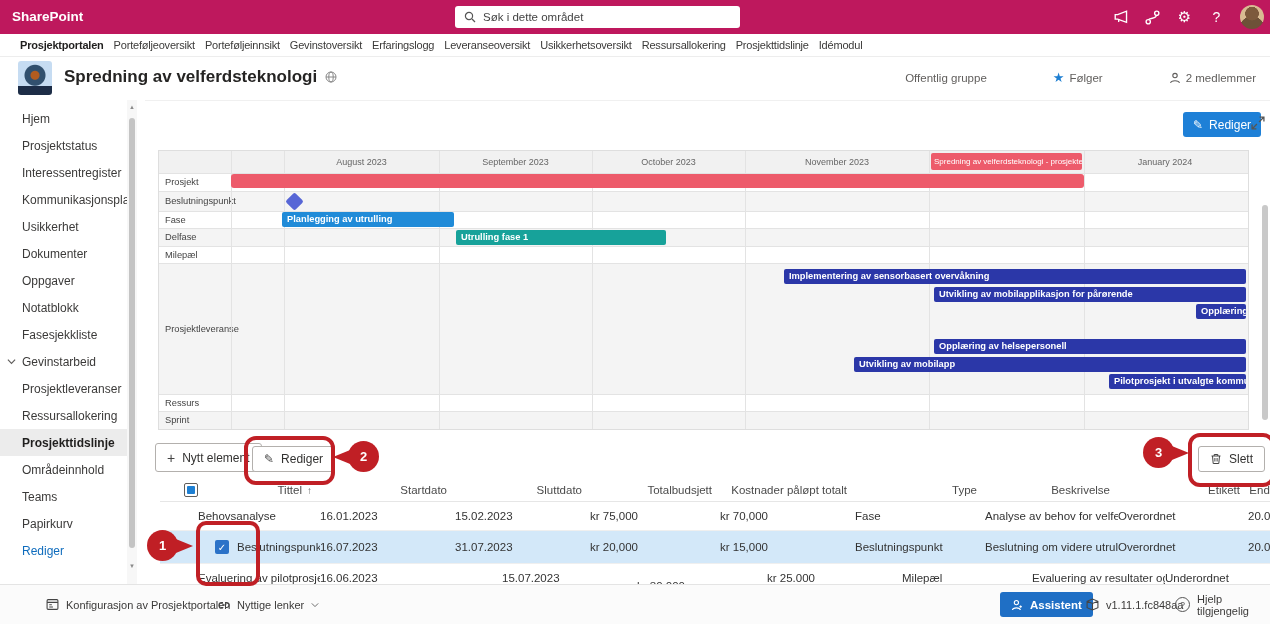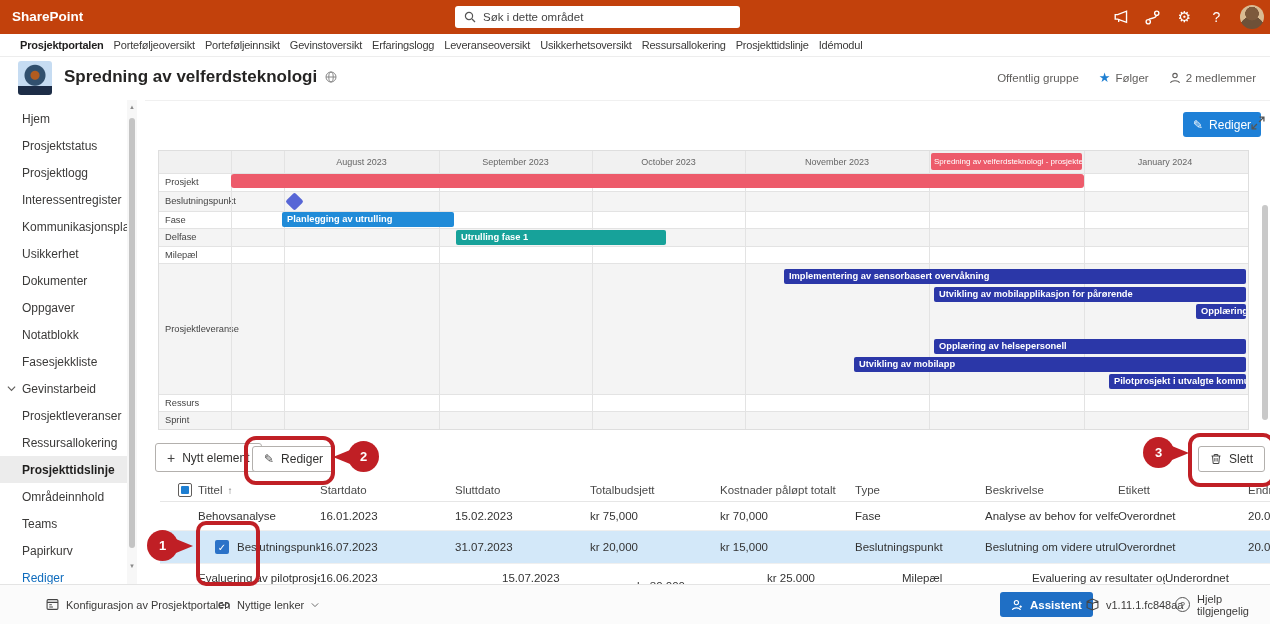--- a/index.html
+++ b/index.html
@@ -1,19 +1,19 @@
 <!DOCTYPE html>
 <html><head>
 <meta charset="utf-8">
 <style>
   html,body{margin:0;padding:0;background:#888;}
   .page{position:relative;width:1270px;height:624px;background:#fff;overflow:hidden;
         font-family:"Liberation Sans","DejaVu Sans",sans-serif;color:#323130;}
   
-  .suite{position:absolute;left:0;top:0;width:100%;height:34px;background:#c2410c;}
+  .suite{position:absolute;left:0;top:0;width:100%;height:34px;background:#be185d;}
   .brand{position:absolute;left:12px;top:9px;color:#fff;font-size:13.5px;font-weight:700;}
   .searchbox{position:absolute;left:455px;top:6px;width:285px;height:22px;background:#fff;border-radius:3px;
              display:flex;align-items:center;gap:7px;padding:0 9px;box-sizing:border-box;font-size:11.5px;color:#444;}
   .suite-icons{position:absolute;right:6px;top:0;height:34px;display:flex;align-items:center;gap:15px;color:#fff;}
   .sico{width:17px;height:17px;display:flex;align-items:center;justify-content:center;font-size:15px;color:#fff;}
   .avatar{width:24px;height:24px;border-radius:50%;
           background:radial-gradient(circle at 50% 36%, #7d5a3c 0 34%, rgba(0,0,0,0) 36%),
                      radial-gradient(circle at 50% 100%, #6e5138 0 46%, rgba(0,0,0,0) 48%),#d9bb92;}
   
   .appnav{position:absolute;left:0;top:34px;width:100%;height:23px;background:#fff;border-bottom:1px solid #ededed;
@@ -21,21 +21,21 @@
           font-size:11px;letter-spacing:-0.2px;color:#3b3a39;white-space:nowrap;overflow:hidden;}
   .nav-item{cursor:pointer;}
   .nav-item.sel{font-weight:700;color:#201f1e;}
   
   .siteheader{position:absolute;left:0;top:57px;width:100%;height:43px;background:#fff;border-bottom:1px solid #f0f0f0;}
   .sitelogo{position:absolute;left:18px;top:4px;width:34px;height:34px;border-radius:3px;
             background:radial-gradient(circle at 50% 42%, #b35c20 0 4px, #32506e 5px 10px, rgba(0,0,0,0) 11px),
                        linear-gradient(to bottom,#c6dcf2 0 74%, #1d2d47 74%);}
   .sitetitle{position:absolute;left:64px;top:10px;font-size:17px;font-weight:600;color:#252423;display:flex;align-items:center;gap:8px;}
   .sh-right{position:absolute;right:14px;top:13px;display:flex;align-items:center;gap:20px;font-size:11.5px;color:#605e5c;}
-  .sh-item{display:flex;align-items:center;gap:5px;}
+  .sh-item{display:flex;align-items:center;gap:5px;margin-left:46px;}
   .star{color:#1e7fd2;font-size:13px;}
   
   .sidebar{position:absolute;left:0;top:100px;width:145px;bottom:39px;background:#fff;overflow:hidden;}
   .side-list{position:absolute;left:0;top:5px;width:127px;}
   .side-item{height:27px;display:flex;align-items:center;gap:6px;padding-left:22px;box-sizing:border-box;
              font-size:12px;color:#3b3a39;cursor:pointer;white-space:nowrap;}
   .side-item.chev{padding-left:7px;}
   .side-item.sel{background:#ececec;font-weight:700;color:#201f1e;}
   .side-item.lnk .lab{color:#0f6cbd;}
   .side-scroll{position:absolute;left:127px;top:0;bottom:0;width:10px;background:#f7f7f7;}
@@ -57,21 +57,21 @@
   .g-bar{position:absolute;height:15px;border-radius:2px;color:#fff;font-size:9.3px;font-weight:600;line-height:15px;
          padding-left:5px;white-space:nowrap;overflow:hidden;box-sizing:border-box;cursor:pointer;}
   .g-diamond{position:absolute;width:13px;height:13px;background:#5766d6;transform:rotate(45deg);border-radius:2px;cursor:pointer;}
   
   .tb-btn{position:absolute;background:#fff;border:1px solid #b3b0ad;border-radius:3px;display:inline-flex;
           align-items:center;gap:7px;font-size:12px;color:#323130;padding:0 11px;font-family:inherit;cursor:pointer;}
   .plus{font-size:14px;color:#444;line-height:1;}
   .pencil{font-size:12px;color:#444;line-height:1;}
   
   .listtable{position:absolute;left:160px;top:478px;width:1110px;height:107px;overflow:hidden;font-size:11.5px;}
-  .thead{display:flex;height:23px;align-items:center;border-bottom:1px solid #e6e6e6;color:#4a4a4a;}
+  .thead{display:flex;height:23px;align-items:center;border-bottom:1px solid #e6e6e6;color:#4a4a4a;text-align:right;}
   .trow{display:flex;align-items:center;border-bottom:1px solid #efefef;color:#333;cursor:pointer;}
   .trow.sel{background:#d3e8f9;}
   .cell{overflow:hidden;white-space:nowrap;box-sizing:border-box;padding-right:8px;flex:none;}
   .cell.cb{padding-left:18px;padding-right:0;}
   .cell.title{display:flex;align-items:center;}
   .trow.sel .cell.title{padding-left:17px;}
   .sort{margin-left:5px;font-size:10px;color:#666;}
   .cbx{width:14px;height:14px;box-sizing:border-box;display:inline-flex;align-items:center;justify-content:center;flex:none;}
   .cbx.ind{border:1px solid #605e5c;border-radius:2px;background:#fff;}
   .ind-in{width:8px;height:8px;background:#1e7fd2;border-radius:1px;}
@@ -171,23 +171,20 @@
     </div>
   </div>
 
   <aside class="sidebar">
     <div class="side-list">
         <div class="side-item">
           <span class="lab">Hjem</span>
         </div>
         <div class="side-item">
           <span class="lab">Prosjektstatus</span>
-        </div>
-        <div class="side-item">
-          <span class="lab">Prosjektlogg</span>
         </div>
         <div class="side-item">
           <span class="lab">Interessentregister</span>
         </div>
         <div class="side-item">
           <span class="lab">Kommunikasjonsplan</span>
         </div>
         <div class="side-item">
           <span class="lab">Usikkerhet</span>
         </div>

